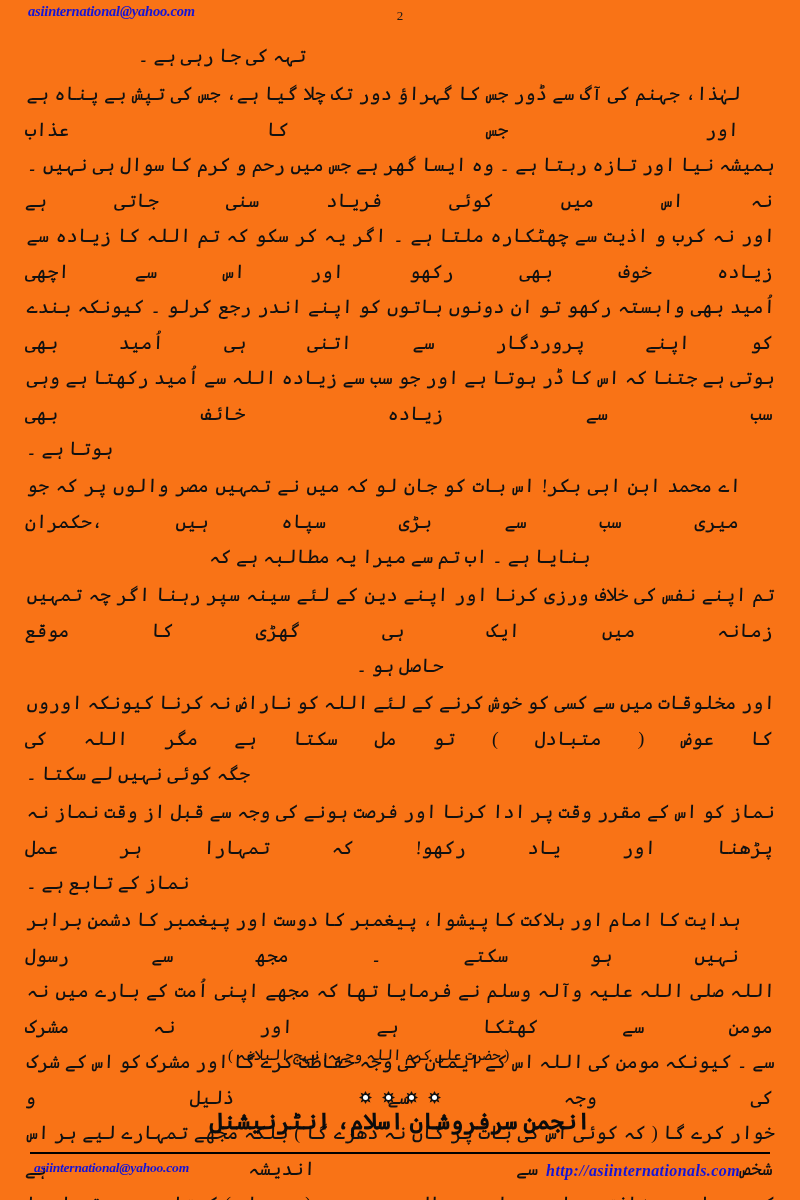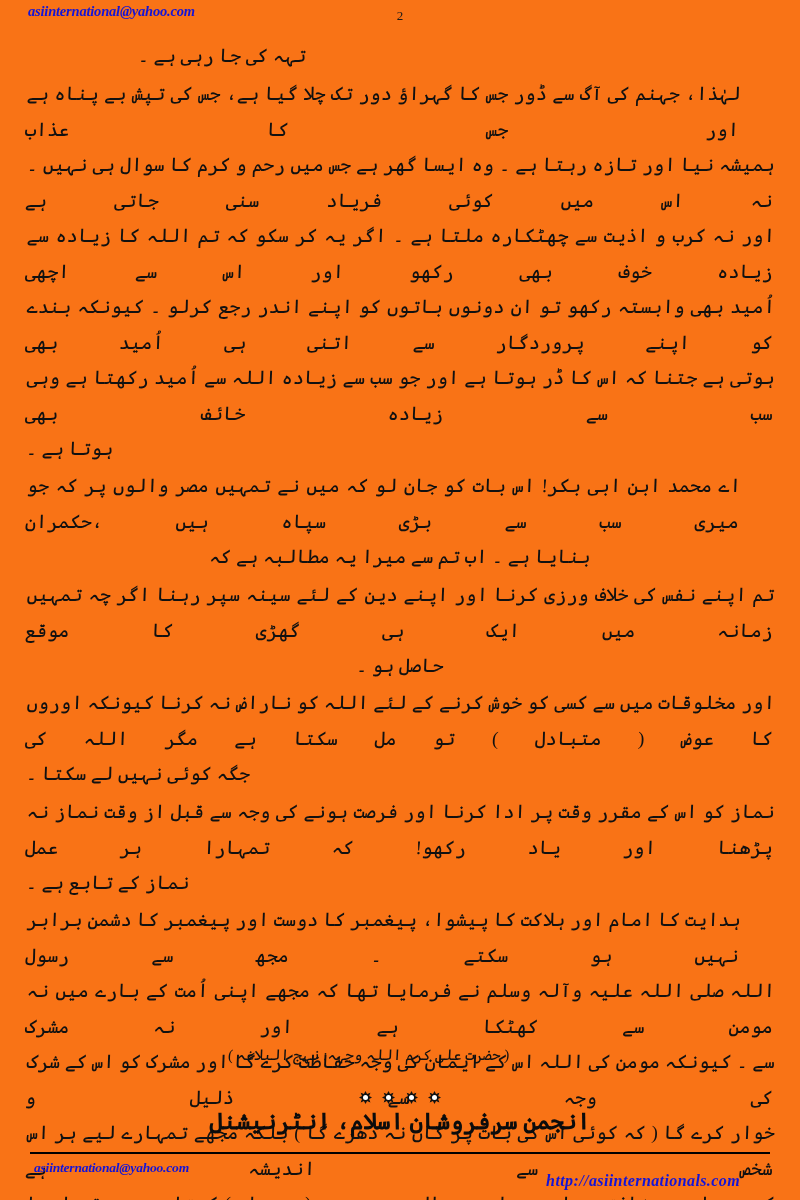--- a/index.html
+++ b/index.html
@@ -181,21 +181,21 @@
     font-style: italic;
     font-weight: bold;
     font-size: 13.5px;
     letter-spacing: -0.2px;
     color: #1414d8;
     white-space: nowrap;
   }
   .footer-url {
     position: absolute;
     right: 60px;
-    top: 14px;
+    top: 4px;
     font-family: "Liberation Serif", "DejaVu Serif", serif;
     font-style: italic;
     font-weight: bold;
     font-size: 16px;
     letter-spacing: 0.4px;
     color: #1414d8;
     white-space: nowrap;
   }
 </style>
 </head>

